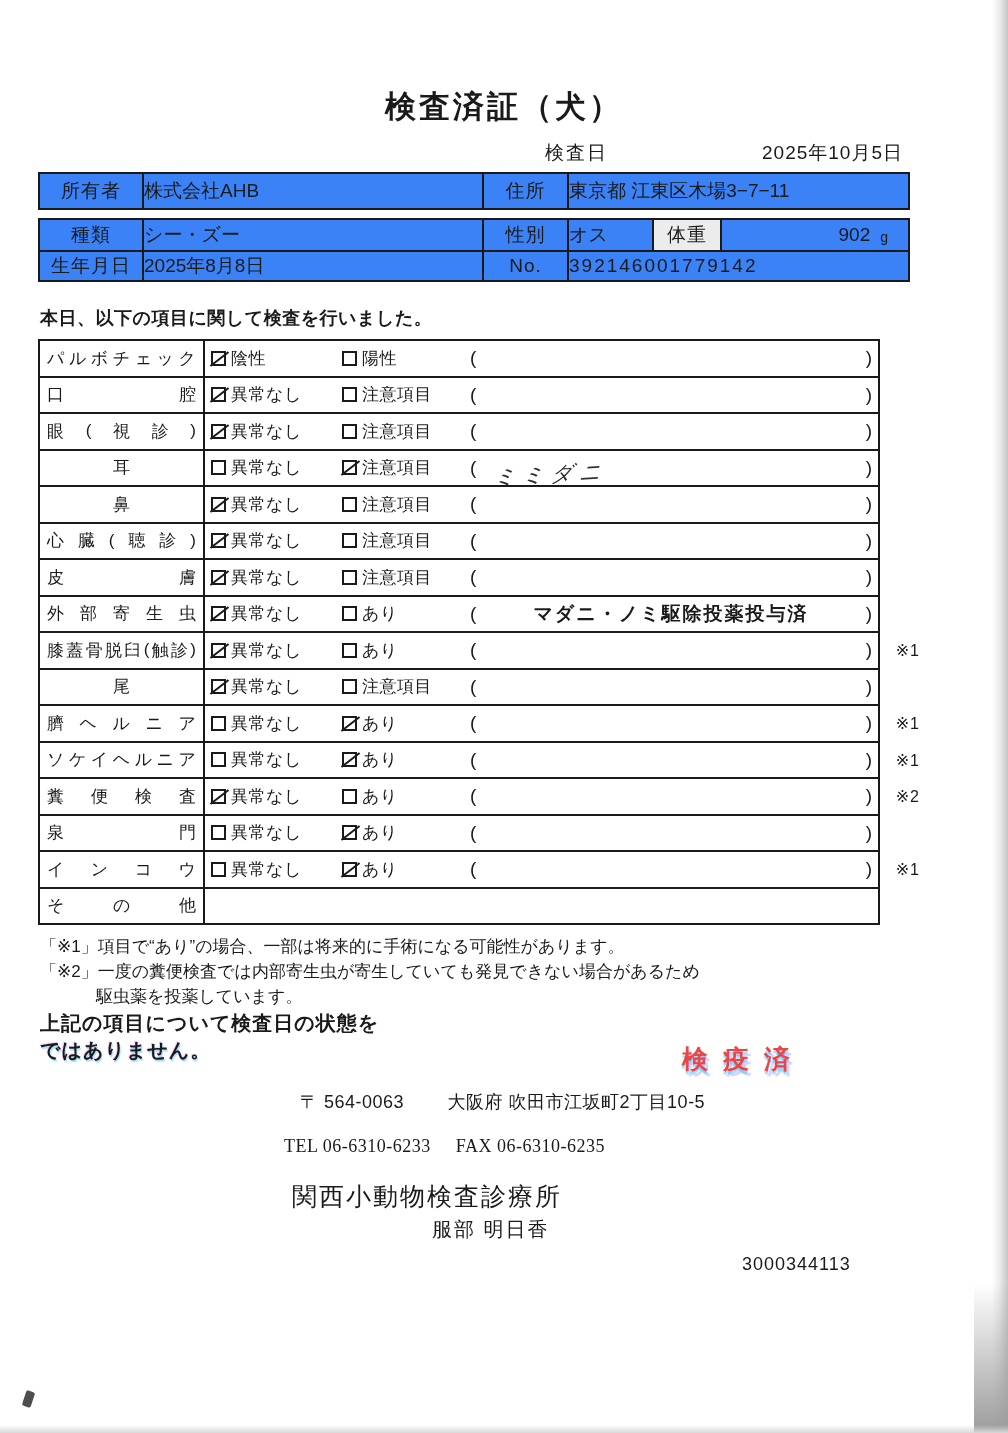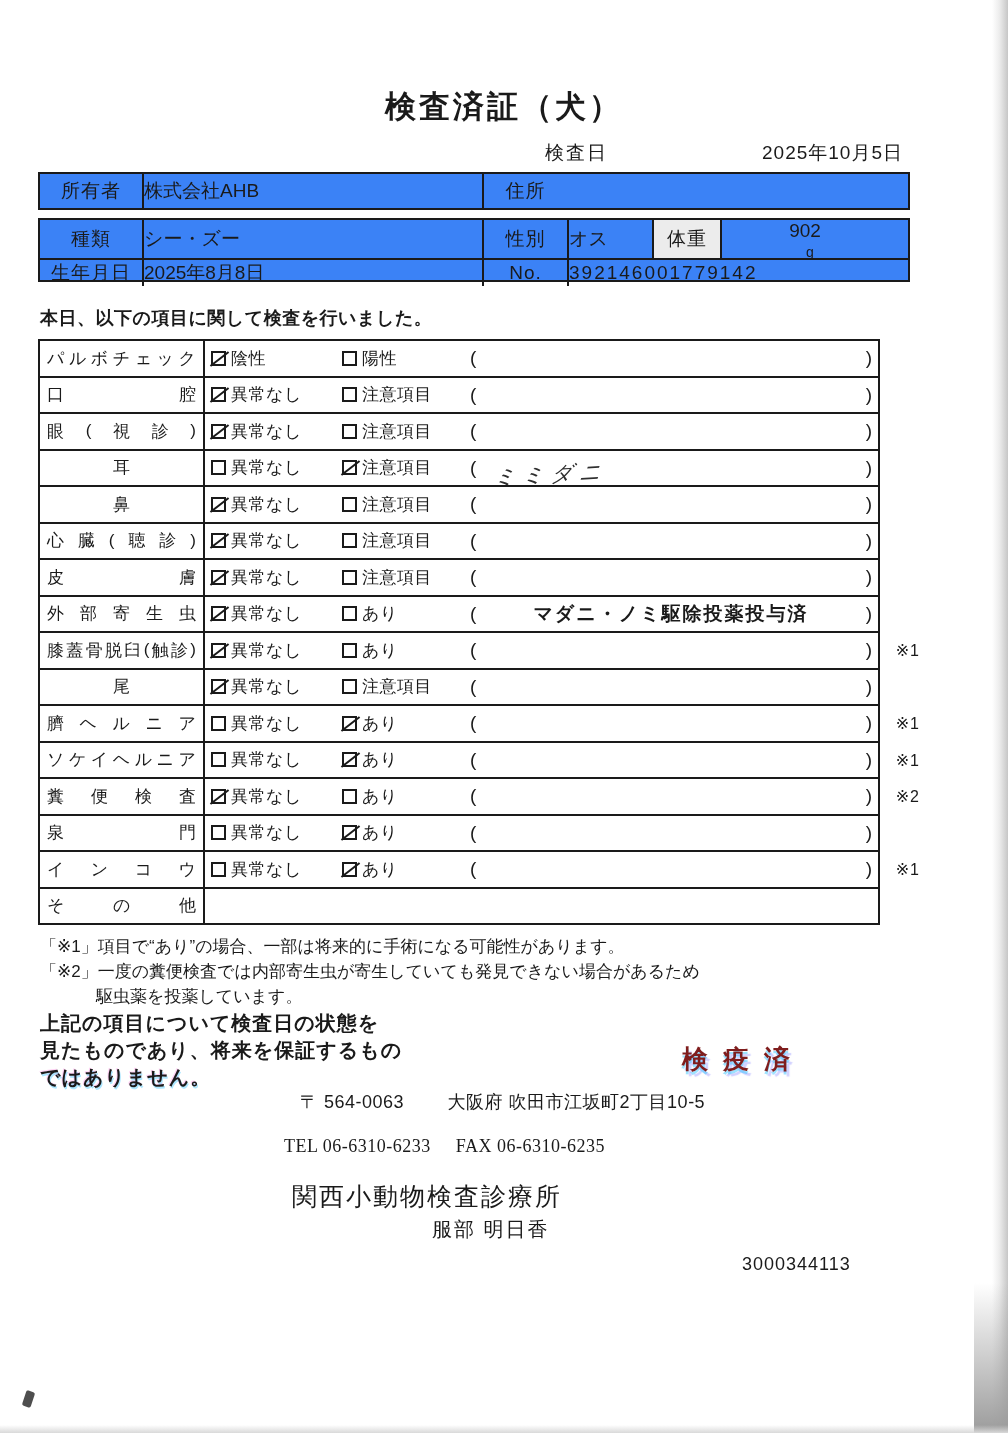--- a/index.html
+++ b/index.html
@@ -24,21 +24,21 @@
   .tbl{position:absolute;left:38px;border:2px solid #1a1a1a;box-sizing:border-box;background:#3b82f6;}
   .owner-tbl{top:172px;width:872px;height:38px;display:grid;grid-template-columns:102px 340px 85px 1fr;}
   .info-tbl{top:218px;width:872px;height:64px;display:grid;
     grid-template-columns:102px 340px 85px 85px 68px 1fr;grid-template-rows:1fr 1fr;}
   .cell{box-sizing:border-box;display:flex;align-items:center;font-size:19px;
     border-left:2px solid #1a1a1a;padding:0 0;white-space:nowrap;overflow:visible;}
   .cell.first{border-left:none;}
   .cell.lab{justify-content:center;padding:0 2px;letter-spacing:1px;}
   .cell.top-border{border-top:2px solid #1a1a1a;}
   .weight-lab{background:#ececec;}
-  .weight-val{justify-content:flex-end;padding-right:20px;flex-direction:column;}
+  .weight-val{justify-content:flex-end;padding-right:20px;}
   .weight-unit{font-size:14px;margin-left:10px;position:relative;top:2px;}
   .no-val{letter-spacing:2px;}
 
   
   .intro{position:absolute;top:306px;left:40px;font-size:18px;font-weight:600;letter-spacing:0.5px;}
 
   
   .check-tbl{
     position:absolute;top:339px;left:38px;width:842px;height:586px;
     border:2px solid #1a1a1a;box-sizing:border-box;display:flex;flex-direction:column;
@@ -84,21 +84,21 @@
   
   .disclaimer{position:absolute;top:1010px;left:40px;font-size:20px;font-weight:700;
     line-height:27px;letter-spacing:1px;}
   .disclaimer .fringe{
     text-shadow:1px 2px 0 rgba(70,200,255,0.45),-1px -1px 0 rgba(255,100,220,0.28);
   }
 
   
   .stamp{
     position:absolute;top:1042px;left:682px;font-size:26px;font-weight:700;
-    letter-spacing:15px;color:#7f1d1d;
+    letter-spacing:15px;color:#ef4444;
     text-shadow:0 3px 0 rgba(60,200,255,0.5),3px 5px 1px rgba(110,110,255,0.32);
     white-space:nowrap;
   }
 
   
   .postal-line{position:absolute;top:1090px;left:300px;font-size:18px;letter-spacing:0.5px;}
   .postal-line .addr{margin-left:38px;}
   .tel-line{position:absolute;top:1136px;left:284px;font-size:18px;letter-spacing:0.5px;font-family:Liberation Serif, serif;}
   .tel-line .fax{margin-left:20px;}
   .clinic-name{position:absolute;top:1180px;left:292px;font-size:25px;letter-spacing:2px;}
@@ -135,20 +135,21 @@
 
   <div class="date-line">
     <span class="date-label">検査日</span>
     <span class="date-value">2025年10月5日</span>
   </div>
 
   <div class="tbl owner-tbl">
     <div class="cell lab first">所有者</div>
     <div class="cell">株式会社AHB</div>
     <div class="cell lab">住所</div>
+    <div class="cell">東京都 江東区木場3−7−11</div>
   </div>
 
   <div class="tbl info-tbl">
     <div class="cell lab first">種類</div>
     <div class="cell">シー・ズー</div>
     <div class="cell lab">性別</div>
     <div class="cell">オス</div>
     <div class="cell lab weight-lab">体重</div>
     <div class="cell weight-val">
       <span>902</span>
@@ -526,21 +527,20 @@
     </div>
 
   <div class="footnotes">
     <div>「※1」項目で“あり”の場合、一部は将来的に手術になる可能性があります。</div>
     <div>「※2」一度の糞便検査では内部寄生虫が寄生していても発見できない場合があるため</div>
     <div class="indent">駆虫薬を投薬しています。</div>
   </div>
 
   <div class="disclaimer">
     <div>上記の項目について検査日の状態を</div>
-    <div>見たものであり、将来を保証するもの</div>
     <div class="fringe">ではありません。</div>
   </div>
 
   <div class="stamp">検疫済</div>
 
   <div class="postal-line">
     <span>〒 564-0063</span>
     <span class="addr">大阪府 吹田市江坂町2丁目10-5</span>
   </div>
 

